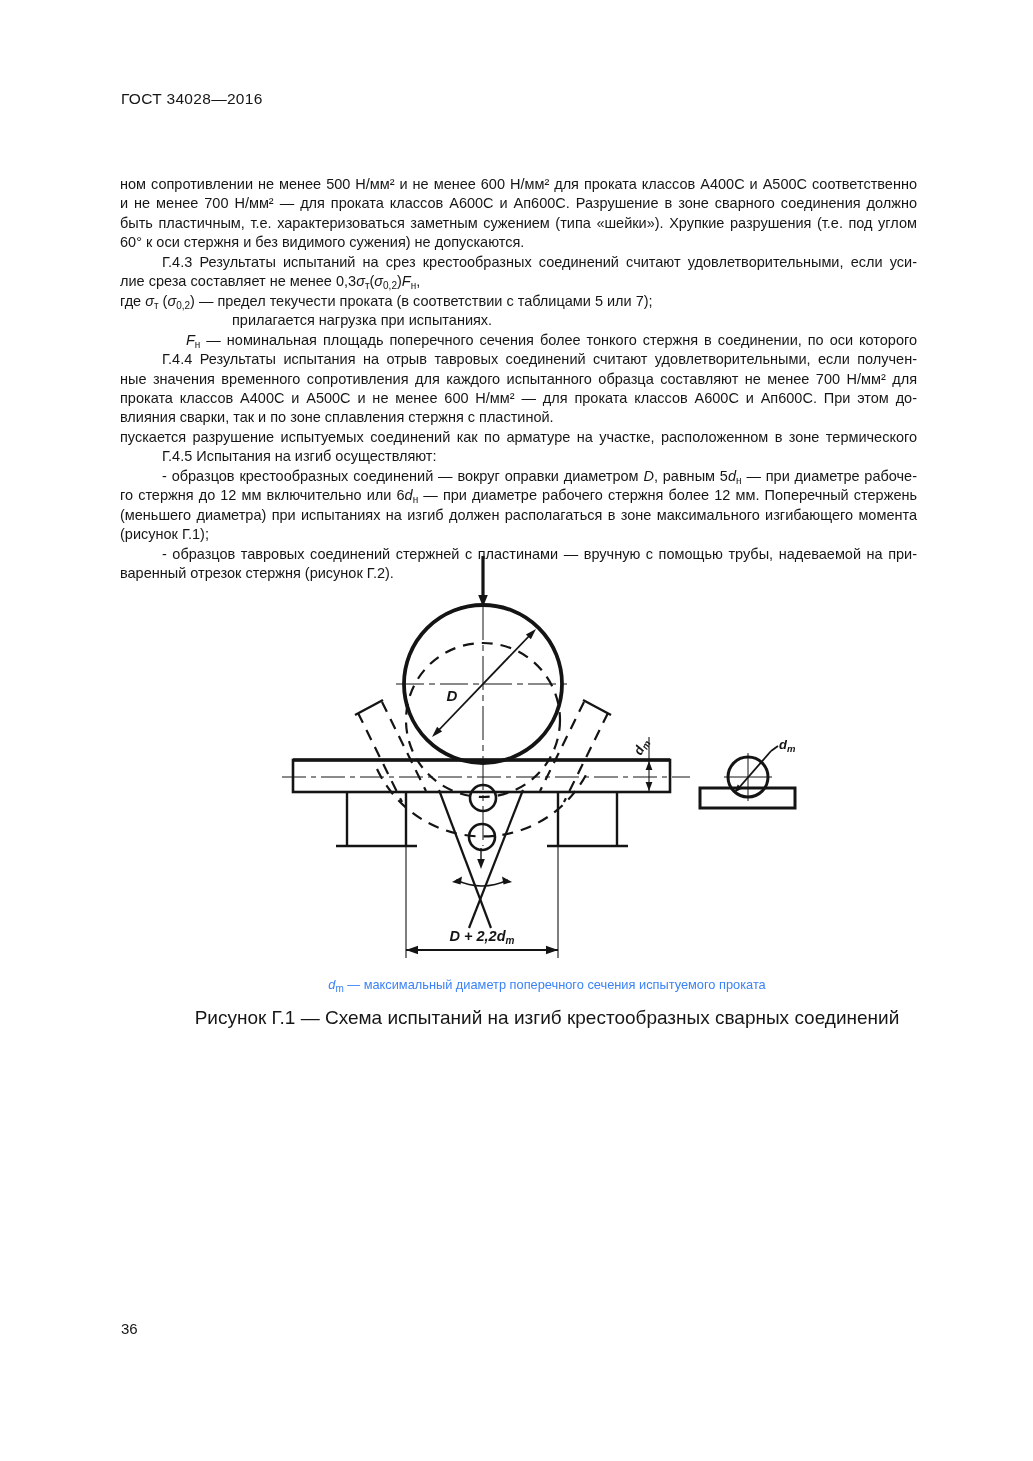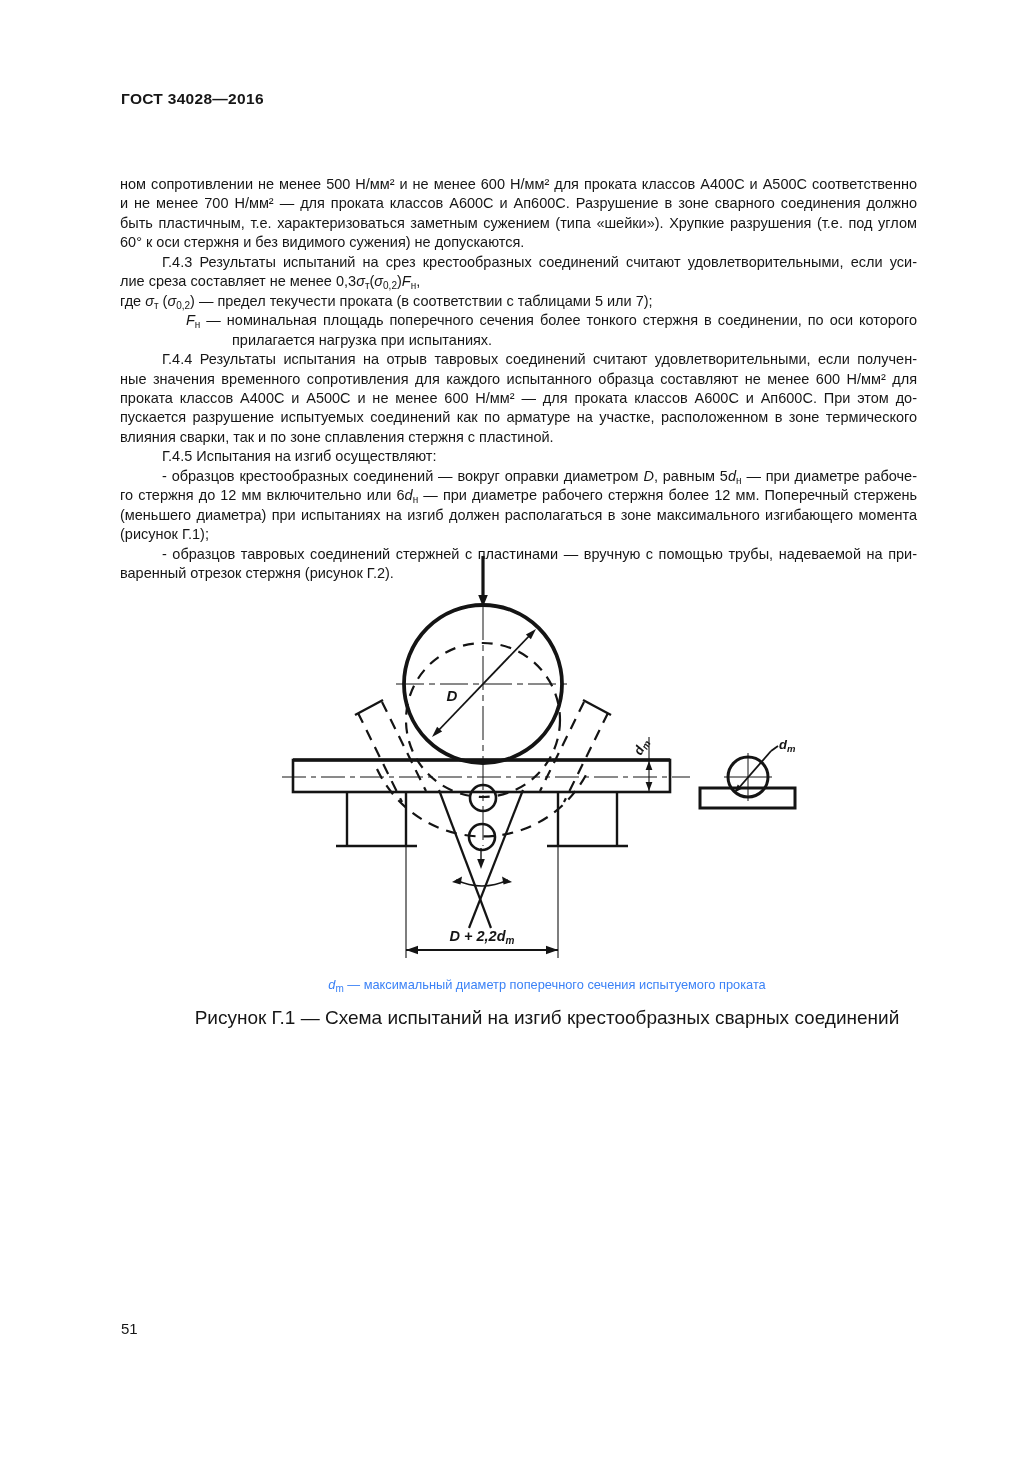--- a/index.html
+++ b/index.html
@@ -3,21 +3,21 @@
 <meta charset="utf-8">
 <style>
   html,body { margin:0; padding:0; background:#e8e8e8; }
   .page {
     position:relative; width:1033px; height:1461px; margin:0 auto;
     background:#ffffff; overflow:hidden;
     font-family:"Liberation Sans", sans-serif; color:#161616;
   }
   .header {
     position:absolute; left:121px; top:90px;
-    font-size:15.5px; font-weight:bold; letter-spacing:.3px;
+    font-size:15.5px; font-weight:normal; letter-spacing:.3px;
   }
   .bodytext {
     position:absolute; left:120px; top:139px; width:797px;
     font-size:14.5px; line-height:19.45px;margin-top:36px;
   }
   .ln { min-height:19.45px; }
   .jf { text-align:justify; text-align-last:justify; }
   .i1 { padding-left:42px; }
   .i2 { padding-left:66px; }
   .i3 { padding-left:112px; }
@@ -39,27 +39,27 @@
   <div class="header">ГОСТ 34028—2016</div>
 
   <div class="bodytext">
     <div class="ln jf">ном сопротивлении не менее 500 Н/мм² и не менее 600 Н/мм² для проката классов А400С и А500С соответственно</div>
     <div class="ln jf">и не менее 700 Н/мм² — для проката классов А600С и Ап600С. Разрушение в зоне сварного соединения должно</div>
     <div class="ln jf">быть пластичным, т.е. характеризоваться заметным сужением (типа «шейки»). Хрупкие разрушения (т.е. под углом</div>
     <div class="ln">60° к оси стержня и без видимого сужения) не допускаются.</div>
     <div class="ln jf i1">Г.4.3 Результаты испытаний на срез крестообразных соединений считают удовлетворительными, если уси-</div>
     <div class="ln">лие среза составляет не менее 0,3<i>σ</i><sub>т</sub>(<i>σ</i><sub>0,2</sub>)<i>F</i><sub>н</sub>,</div>
     <div class="ln">где <i>σ</i><sub>т</sub> (<i>σ</i><sub>0,2</sub>) — предел текучести проката (в соответствии с таблицами 5 или 7);</div>
+    <div class="ln i3">прилагается нагрузка при испытаниях.</div>
     <div class="ln jf i2"><i>F</i><sub>н</sub> — номинальная площадь поперечного сечения более тонкого стержня в соединении, по оси которого</div>
-    <div class="ln i3">прилагается нагрузка при испытаниях.</div>
     <div class="ln jf i1">Г.4.4 Результаты испытания на отрыв тавровых соединений считают удовлетворительными, если получен-</div>
-    <div class="ln jf">ные значения временного сопротивления для каждого испытанного образца составляют не менее 600 Н/мм² для</div>
+    <div class="ln jf">ные значения временного сопротивления для каждого испытанного образца составляют не менее 700 Н/мм² для</div>
     <div class="ln jf">проката классов А400С и А500С и не менее 600 Н/мм² — для проката классов А600С и Ап600С. При этом до-</div>
+    <div class="ln">влияния сварки, так и по зоне сплавления стержня с пластиной.</div>
     <div class="ln jf">пускается разрушение испытуемых соединений как по арматуре на участке, расположенном в зоне термического</div>
-    <div class="ln">влияния сварки, так и по зоне сплавления стержня с пластиной.</div>
     <div class="ln i1">Г.4.5 Испытания на изгиб осуществляют:</div>
     <div class="ln jf i1">- образцов крестообразных соединений — вокруг оправки диаметром <i>D</i>, равным 5<i>d</i><sub>н</sub> — при диаметре рабоче-</div>
     <div class="ln jf">го стержня до 12 мм включительно или 6<i>d</i><sub>н</sub> — при диаметре рабочего стержня более 12 мм. Поперечный стержень</div>
     <div class="ln jf">(меньшего диаметра) при испытаниях на изгиб должен располагаться в зоне максимального изгибающего момента</div>
     <div class="ln">(рисунок Г.1);</div>
     <div class="ln jf i1">- образцов тавровых соединений стержней с пластинами — вручную с помощью трубы, надеваемой на при-</div>
     <div class="ln">варенный отрезок стержня (рисунок Г.2).</div>
   </div>
 
   <svg class="fig" viewBox="260 545 560 425" fill="none" stroke="#141414" stroke-linecap="butt">
@@ -147,15 +147,15 @@
       <line x1="737" y1="790" x2="771" y2="751" stroke-width="1.8"></line>
       <polygon points="734,793 742.2,788.5 737.8,784.5" fill="#141414" stroke="none"></polygon>
       <line x1="771" y1="751" x2="778" y2="746" stroke-width="1.8"></line>
       <text x="779" y="749" font-size="13" font-style="italic" font-weight="bold" stroke="none"><tspan>d</tspan><tspan font-size="9.5" dy="2.5">m</tspan></text>
     </g>
   </svg>
 
   <div class="cap cap1"><i>d</i><sub>m</sub> —  максимальный диаметр поперечного сечения испытуемого проката</div>
   <div class="cap cap2">Рисунок Г.1 — Схема испытаний на изгиб крестообразных сварных соединений</div>
 
-  <div class="pageno">51</div>
+  <div class="pageno">36</div>
 
 </div>
 
 </body></html>

